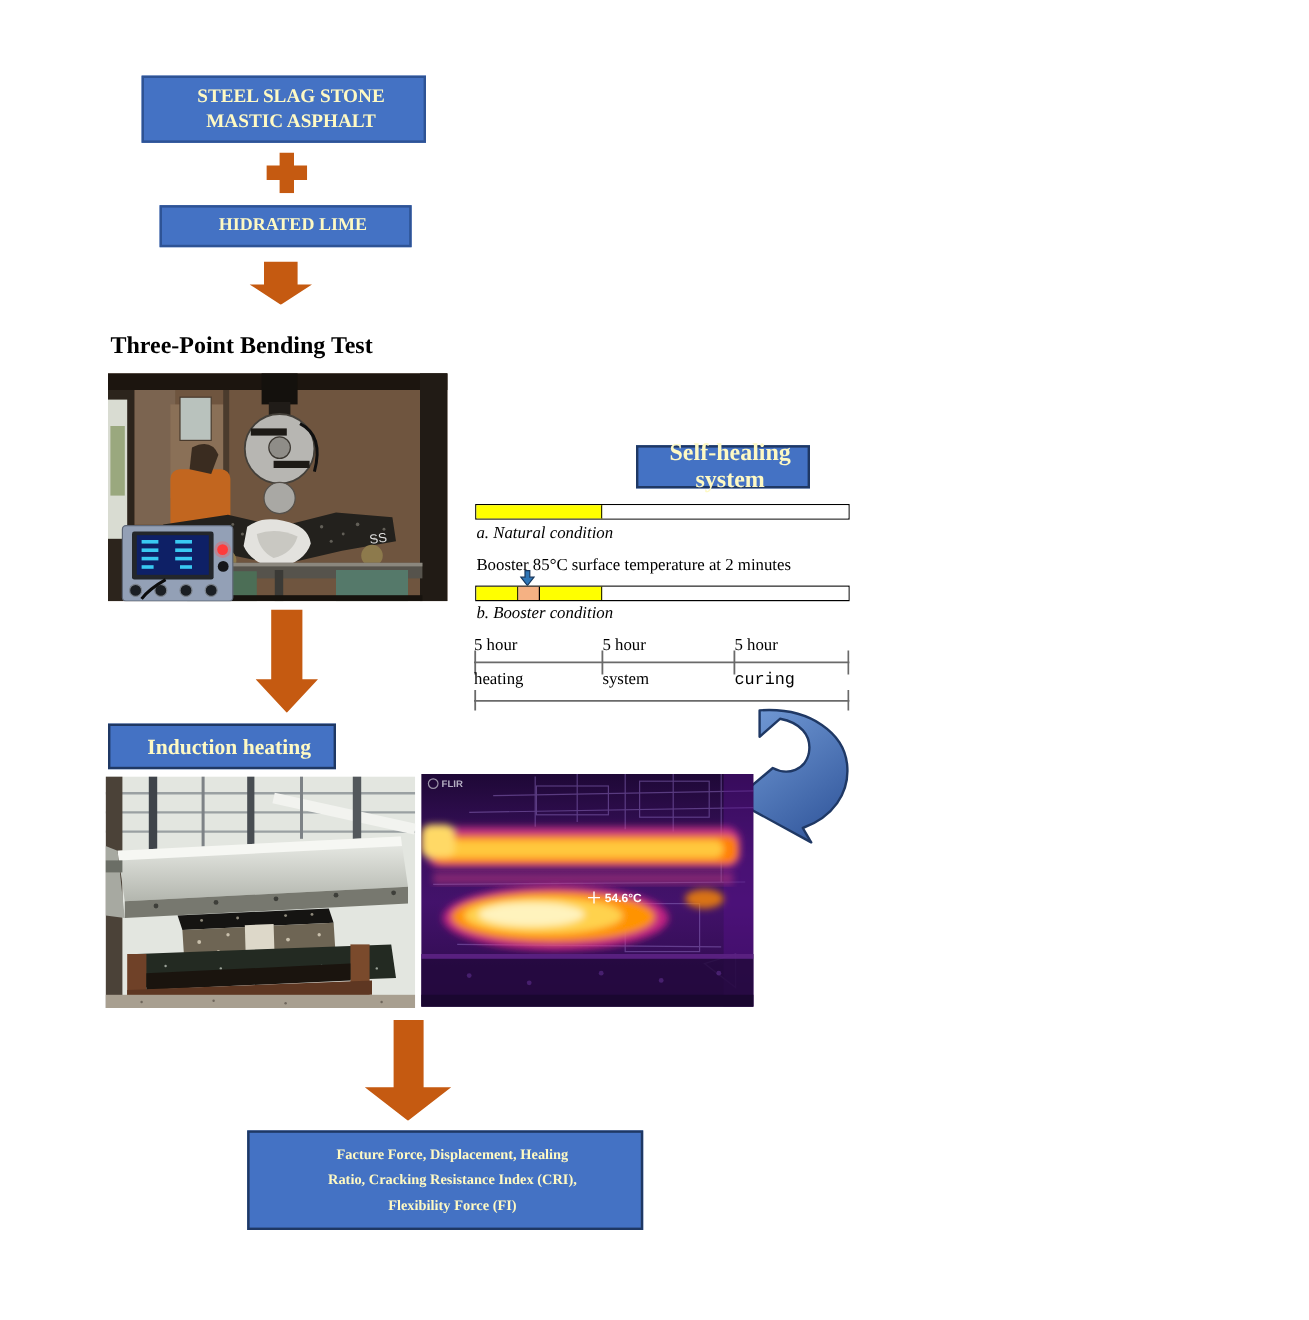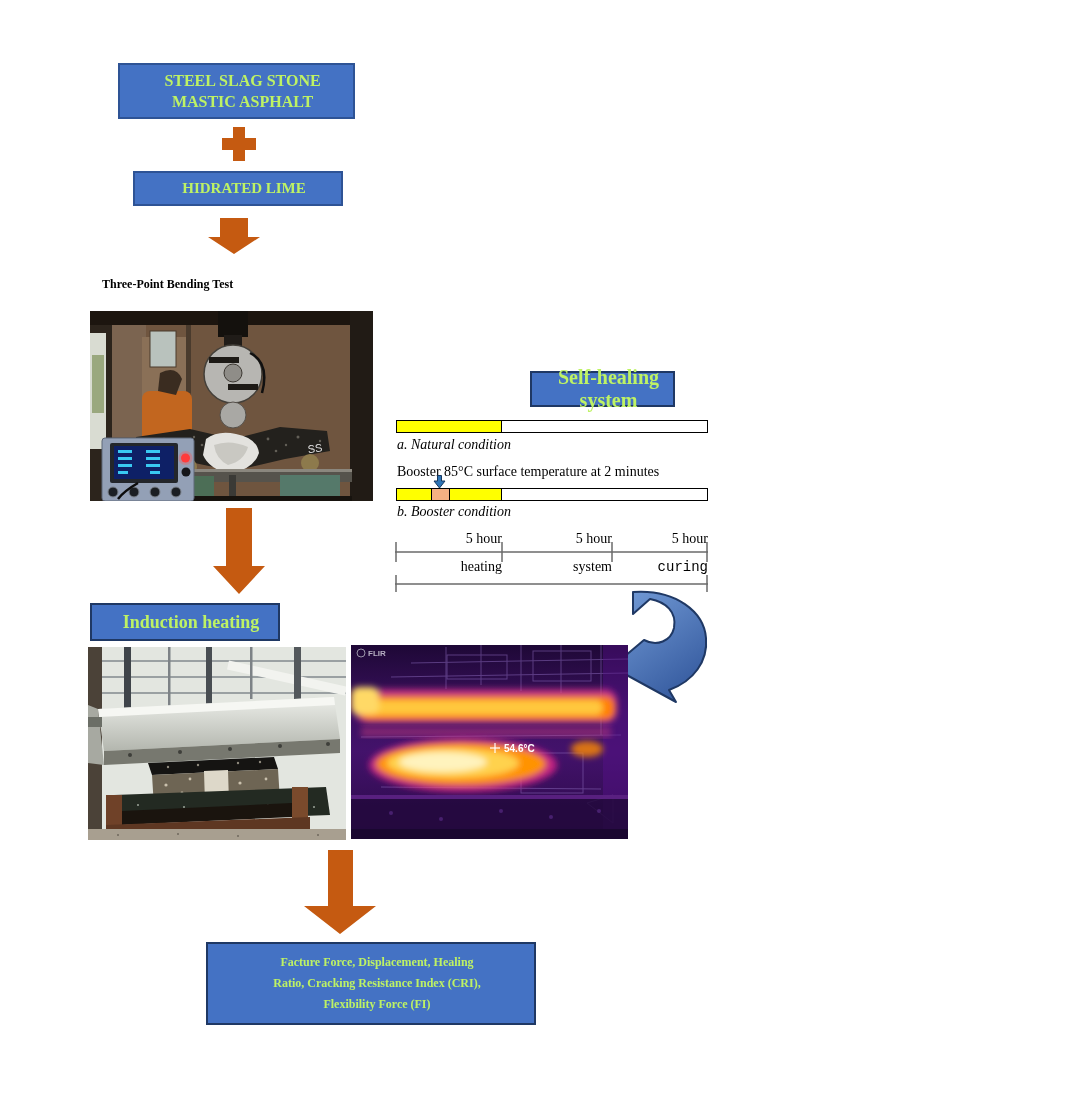--- a/index.html
+++ b/index.html
@@ -1,47 +1,47 @@
 <!DOCTYPE html>
 <html><head>
 <meta charset="utf-8">
 <style>
   html,body{margin:0;padding:0;background:#ffffff;}
   #canvas{
     position:relative;width:1091px;height:1100px;background:#ffffff;
     font-family:"Liberation Serif", serif;color:#000;overflow:hidden;
   }
   .bluebox{
-    position:absolute;background:#4472C4;border:2px solid #2E5395;color:#bef264;
+    position:absolute;background:#4472C4;border:2px solid #2E5395;color:#fef9c3;
     font-weight:bold;display:flex;flex-direction:column;align-items:center;
     justify-content:center;text-align:center;box-sizing:border-box;padding-left:12px;
   }
   #box-ssma{left:118px;top:63px;width:237px;height:56px;font-size:16px;line-height:21px;}
   #box-lime{left:133px;top:171px;width:210px;height:35px;font-size:15px;}
   #box-selfheal{left:530px;top:371px;width:145px;height:36px;font-size:20px;border-color:#1F3864;}
   #box-induction{left:90px;top:603px;width:190px;height:38px;font-size:18px;border-color:#1F3864;align-items:center;}
   #box-results{left:173px;top:942px;width:330px;height:83px;font-size:12px;line-height:21px;border-color:#1F3864;margin-left:33px;}
-  #heading-bending{position:absolute;left:102px;top:277px;font-size:12px;font-weight:bold;}
+  #heading-bending{position:absolute;left:92px;top:277px;font-size:20px;font-weight:bold;}
   .bar{
     position:absolute;left:396px;width:312px;height:13px;border:1px solid #000;
     box-sizing:border-box;display:flex;background:#fff;
   }
   #bar-a{top:420px;}
   #bar-b{top:488px;}
   .seg{height:100%;box-sizing:border-box;}
   .seg-yellow{background:#FFFF00;}
   .seg-peach{background:#F5B183;}
   .seg-divider{border-right:1px solid #000;}
   .italic-label{position:absolute;font-style:italic;font-size:14px;}
   #label-a{left:397px;top:437px;}
   #label-b{left:397px;top:504px;}
   #booster-note{position:absolute;left:397px;top:464px;font-size:14px;}
   #timeline{position:absolute;left:395px;top:529px;width:313px;height:86px;}
   #timeline svg{position:absolute;left:0;top:0;}
-  .tl-text{position:absolute;font-size:14px;text-align:right;}
+  .tl-text{position:absolute;font-size:14px;text-align:left;}
   .photo{position:absolute;display:block;}
   #photo-bending{left:90px;top:311px;width:283px;height:190px;}
   #photo-induction{left:88px;top:647px;width:258px;height:193px;}
   #photo-thermal{left:351px;top:645px;width:277px;height:194px;}
   .arrow-svg{position:absolute;}
 </style>
 </head>
 <body>
 
 <div id="canvas">

